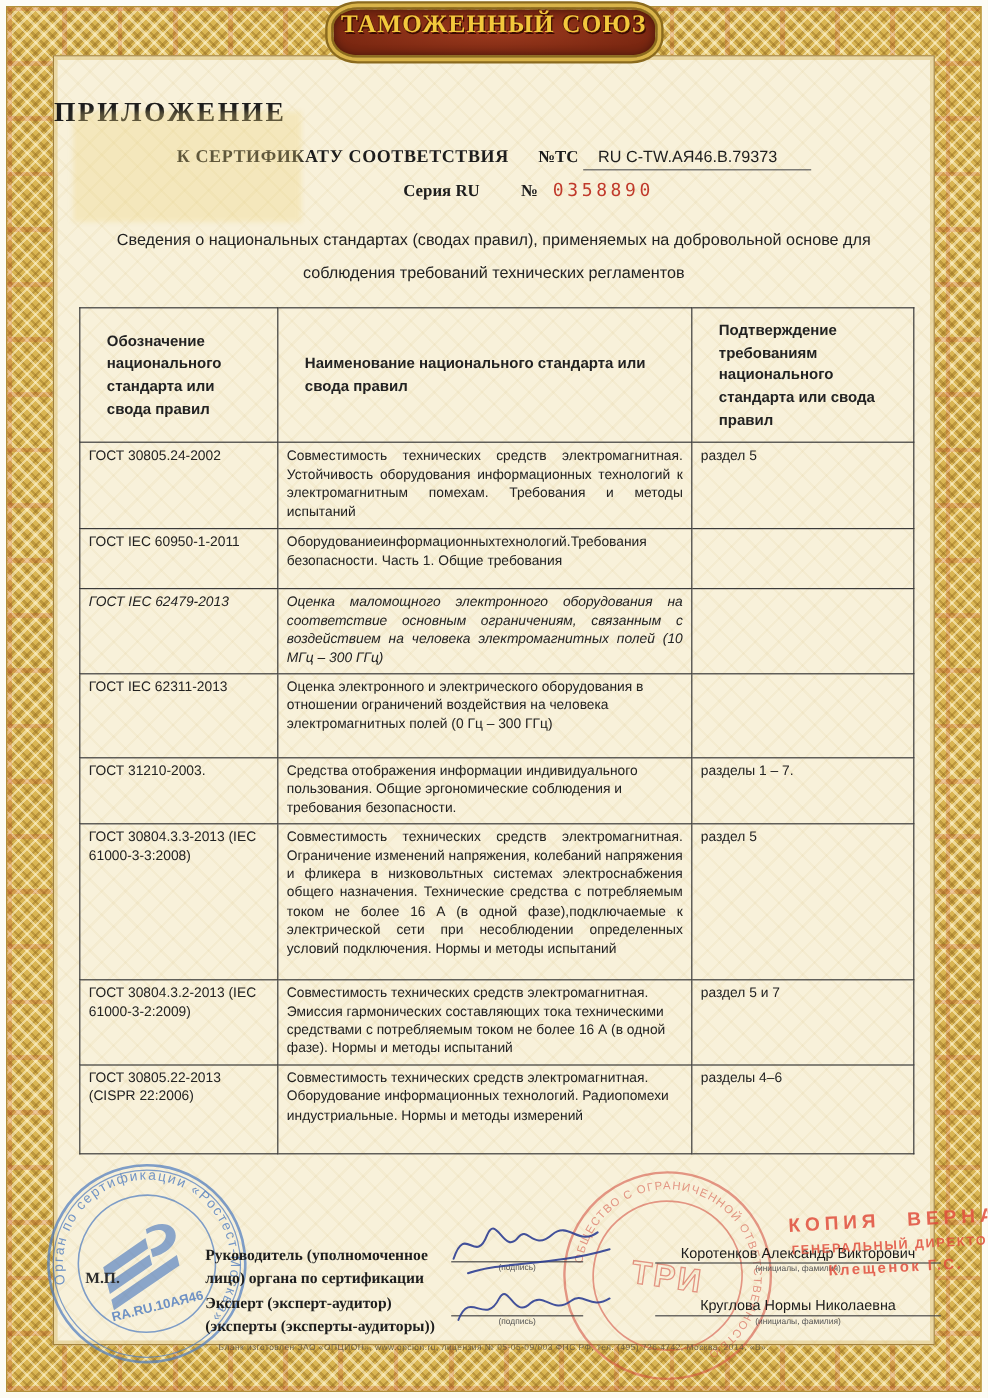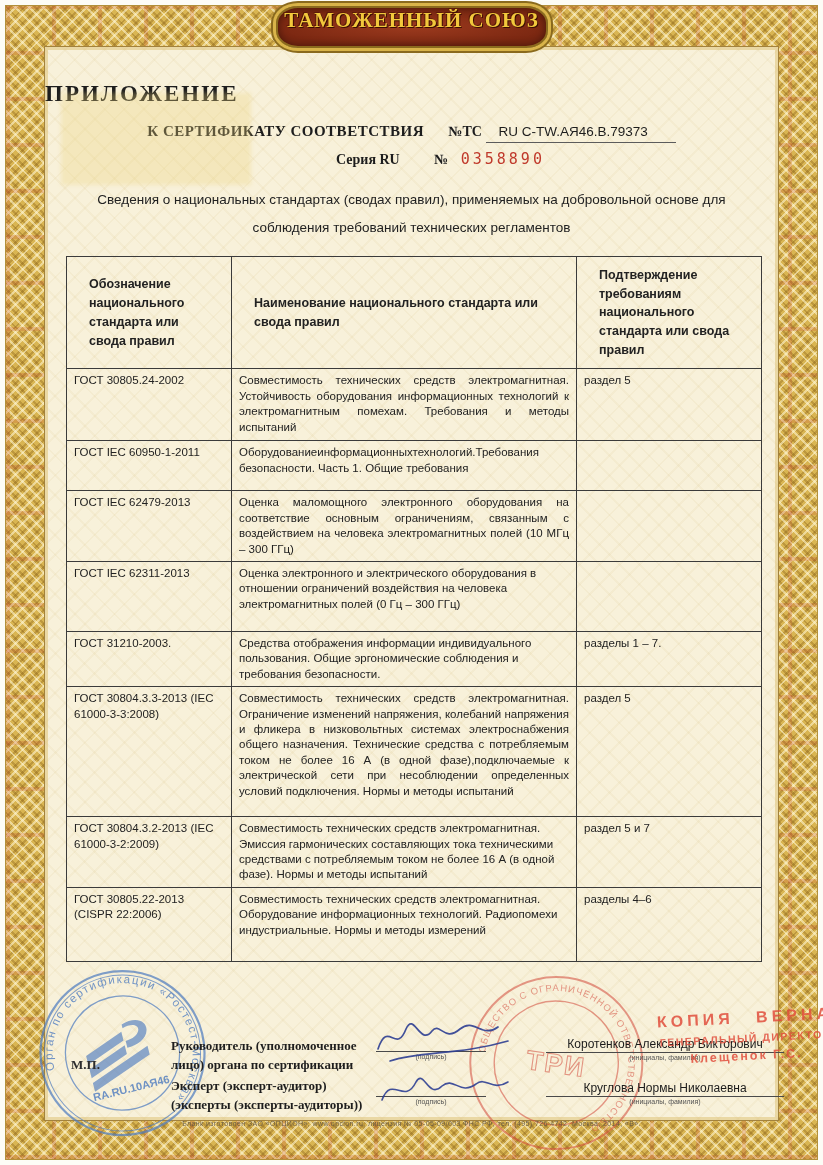--- a/index.html
+++ b/index.html
@@ -77,21 +77,21 @@
   .standards-table th, .standards-table td { border:1px solid #3b3b3b; }
   .standards-table th {
     font-size:12.5px; font-weight:bold; text-align:left; vertical-align:middle;
     padding:6px 22px; line-height:1.5;
   }
   .standards-table td {
     font-size:11.5px; vertical-align:top; padding:4px 7px; line-height:1.34;
   }
   td.just { text-align:justify; }
   tr.hh   { height:112px; }
-  tr.r1 { height:72px; } tr.r2 { height:50px; } tr.r3 { height:66px; }
+  tr.r1 { height:72px; } tr.r2 { height:50px; } tr.r3 { height:66px;font-style:italic; }
   tr.r4 { height:70px; } tr.r5 { height:52px;margin-left:36px; } tr.r6 { height:130px; }
   tr.r7 { height:66px; } tr.r8 { height:74px; }
 
   
   .stamp-blue { position:absolute; left:-8px; top:920px; z-index:1; transform:rotate(-14deg); opacity:.9; }
   .mp { position:absolute; left:26px; top:1010px; z-index:3;
         font-family:"Liberation Serif", serif; font-weight:bold; font-size:13px; color:#2c2c2c; }
   .role { position:absolute; z-index:3; font-family:"Liberation Serif", serif;
           font-weight:600; font-size:13px; line-height:1.45; color:#1e1e1e; }
   .role1 { left:126px; top:990px; width:220px; }

